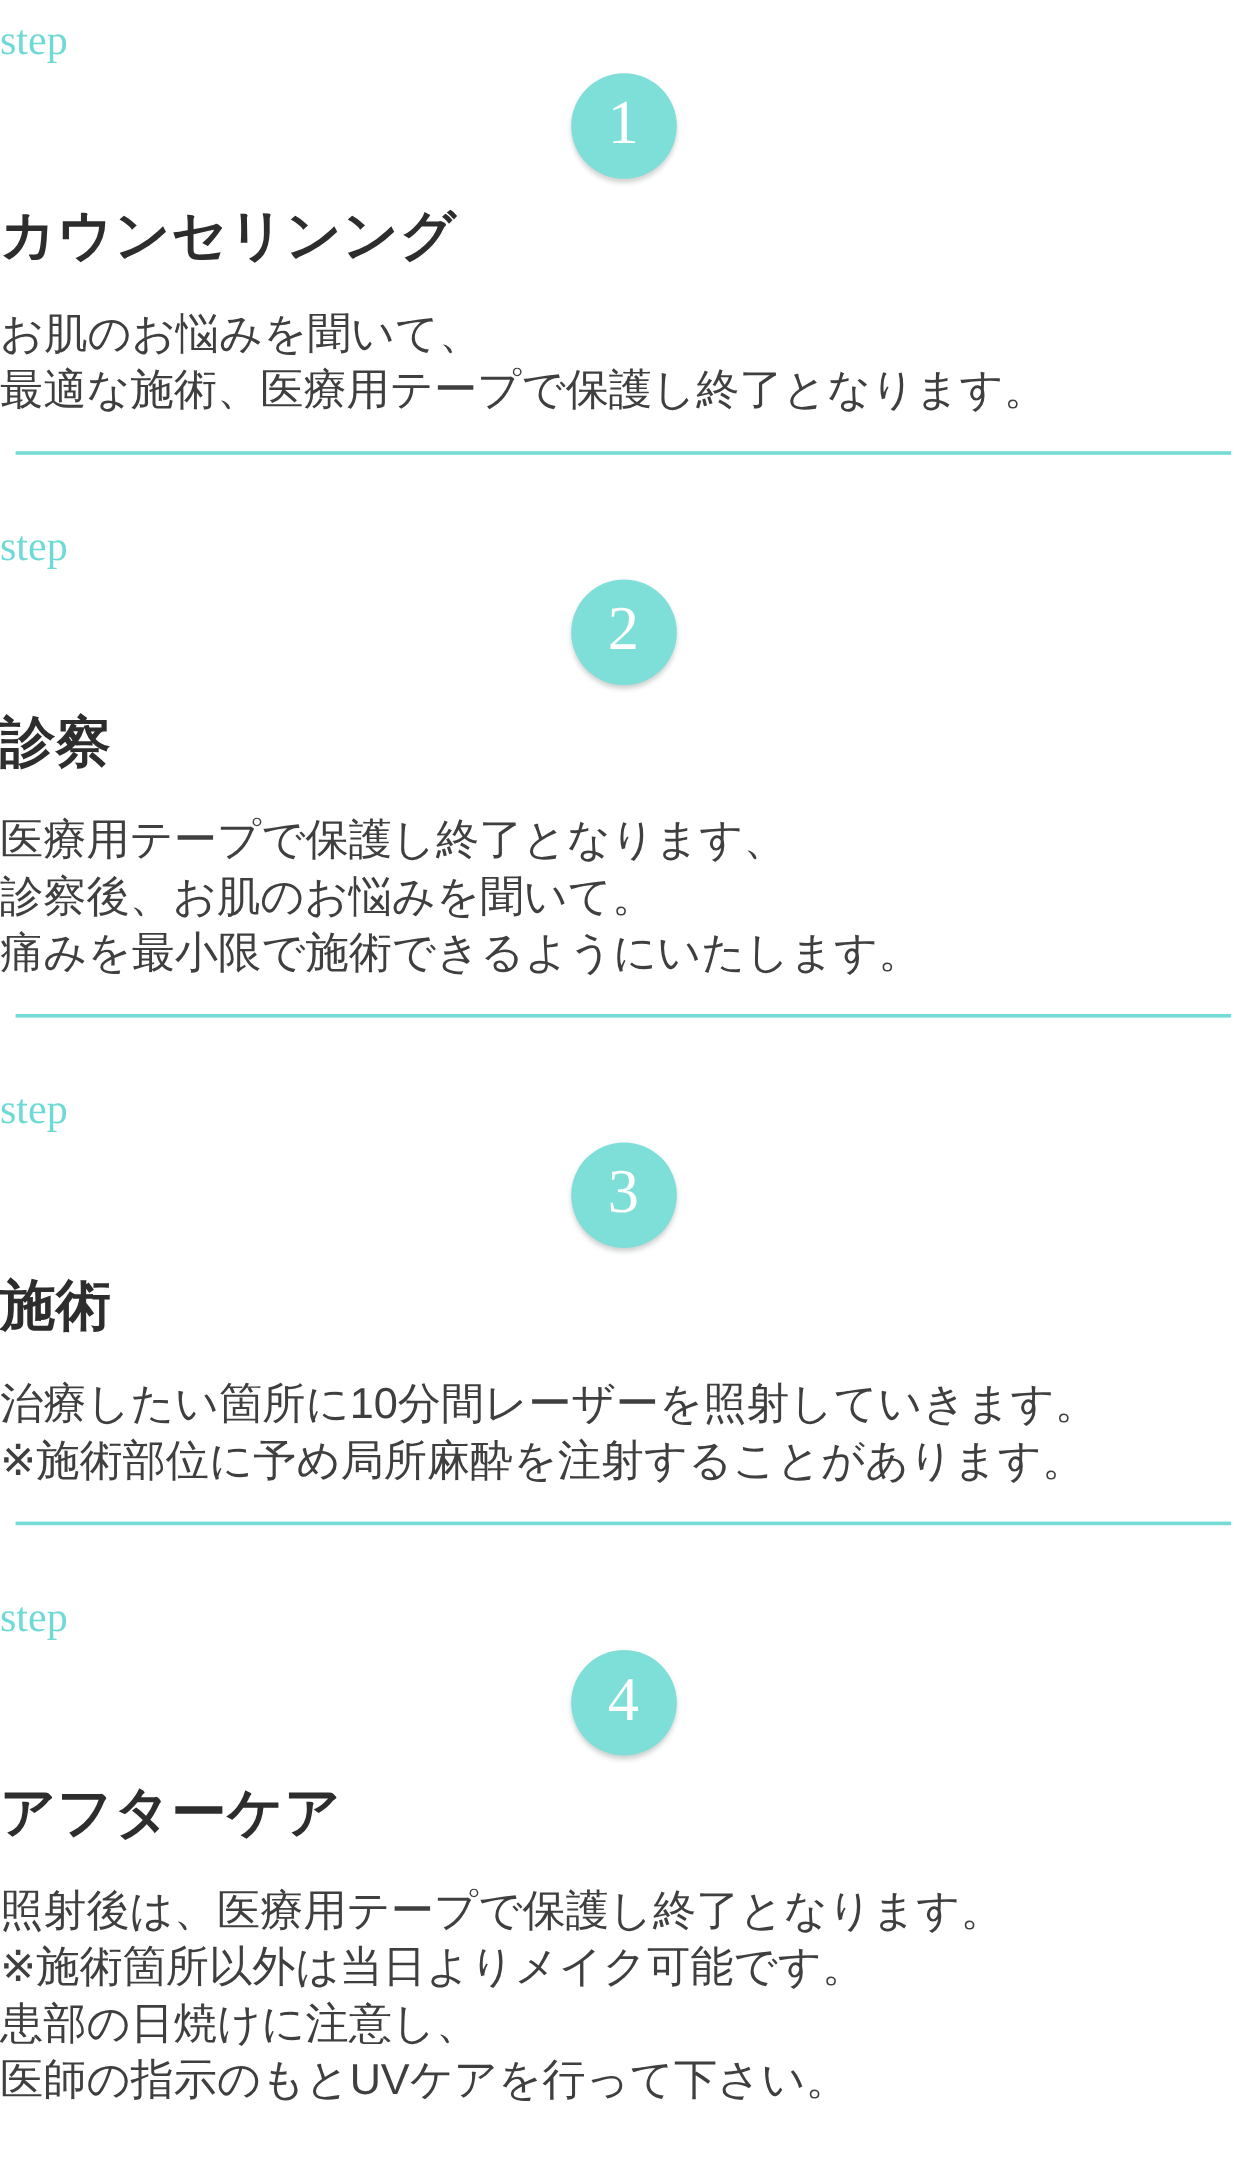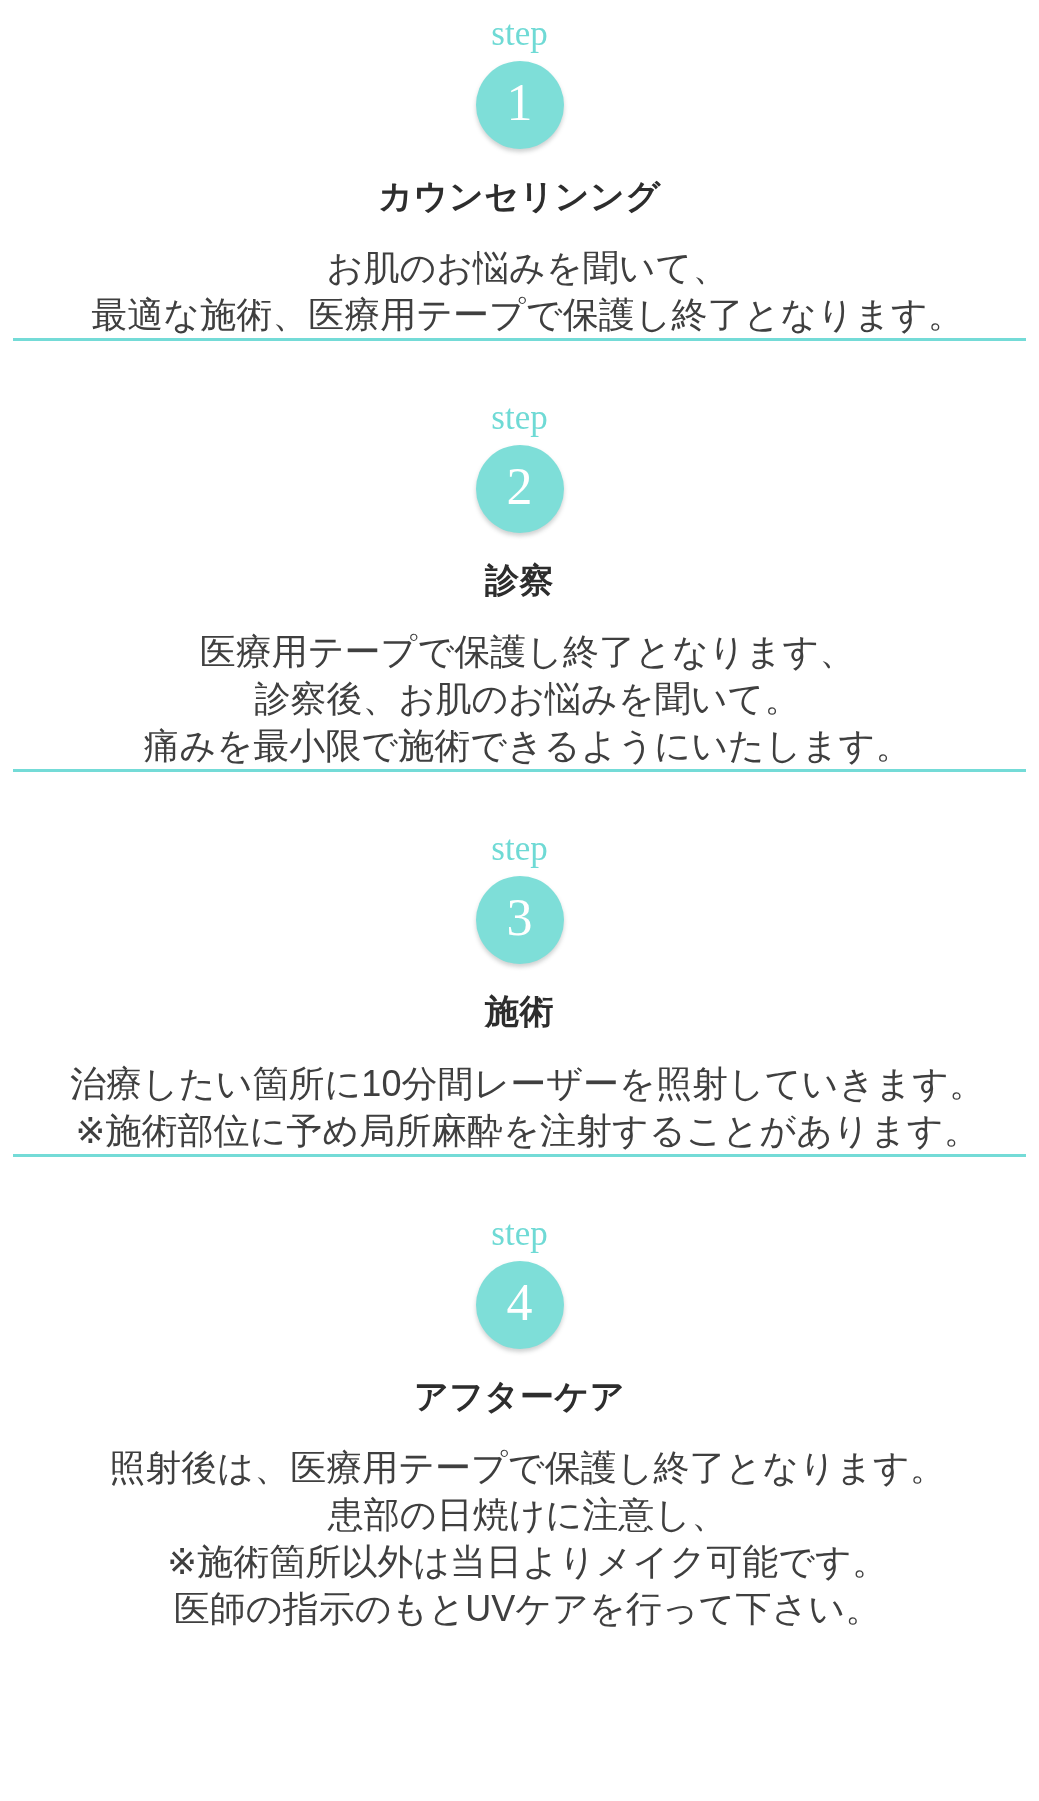--- a/index.html
+++ b/index.html
@@ -7,22 +7,23 @@
     padding: 0;
     background: #ffffff;
   }
   body {
     width: 1039px;
     min-height: 1801px;
     font-family: "Liberation Sans", "DejaVu Sans", sans-serif;
     -webkit-font-smoothing: antialiased;
   }
   .step-section {
-    text-align: center;
+    text-align: left;
     padding-top: 59px;
+    padding-bottom: 28px;
   }
   .step-section.first {
     padding-top: 16px;
   }
   .step-label {
     font-family: "Liberation Serif", "DejaVu Serif", serif;
     font-size: 35px;
     line-height: 35px;
     color: #6fdad5;
   }
@@ -39,32 +40,31 @@
   }
   .step-circle .num {
     font-family: "Liberation Serif", "DejaVu Serif", serif;
     font-size: 52px;
     line-height: 52px;
     color: #ffffff;
     transform: translateY(-2px);
   }
   .step-title {
     margin-top: 27px;
-    font-size: 34px;
+    font-size: 46px;
     line-height: 40px;
     font-weight: bold;
     color: #2d2d2d;
     letter-spacing: 0.5px;
   }
   .step-desc {
     margin-top: 21px;
     font-size: 36px;
     line-height: 47px;
     color: #3f3f3f;
-    margin-left: 16px;
   }
   .section-divider {
     border: none;
     height: 3px;
     background: #74dbd7;
     margin: 0 13px;
   }
 </style>
 </head>
 <body>
@@ -110,17 +110,17 @@
 <hr class="section-divider">
 
 <section class="step-section">
   <div class="step-label">step</div>
   <div class="step-circle">
     <span class="num">4</span>
   </div>
   <h2 class="step-title">アフターケア</h2>
   <div class="step-desc">
     <div>照射後は、医療用テープで保護し終了となります。</div>
+    <div>※施術箇所以外は当日よりメイク可能です。</div>
     <div>患部の日焼けに注意し、</div>
-    <div>※施術箇所以外は当日よりメイク可能です。</div>
     <div>医師の指示のもとUVケアを行って下さい。</div>
   </div>
 </section>
 
 </body></html>

